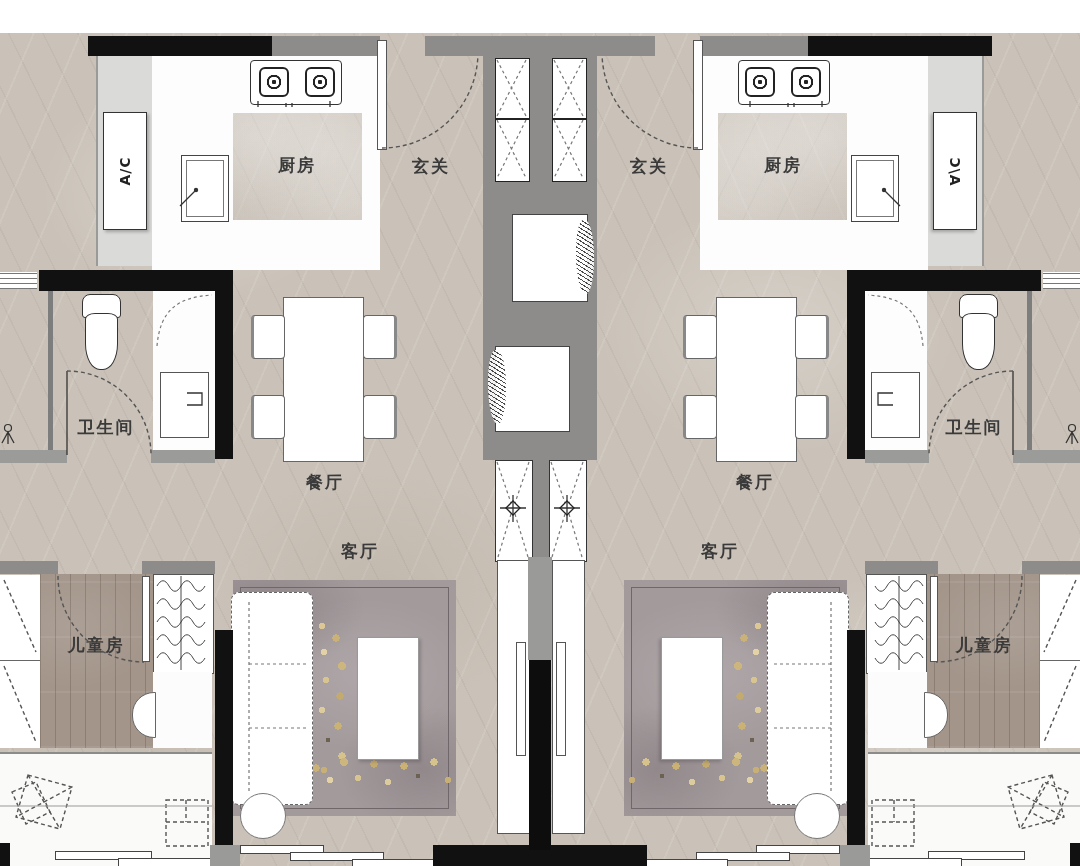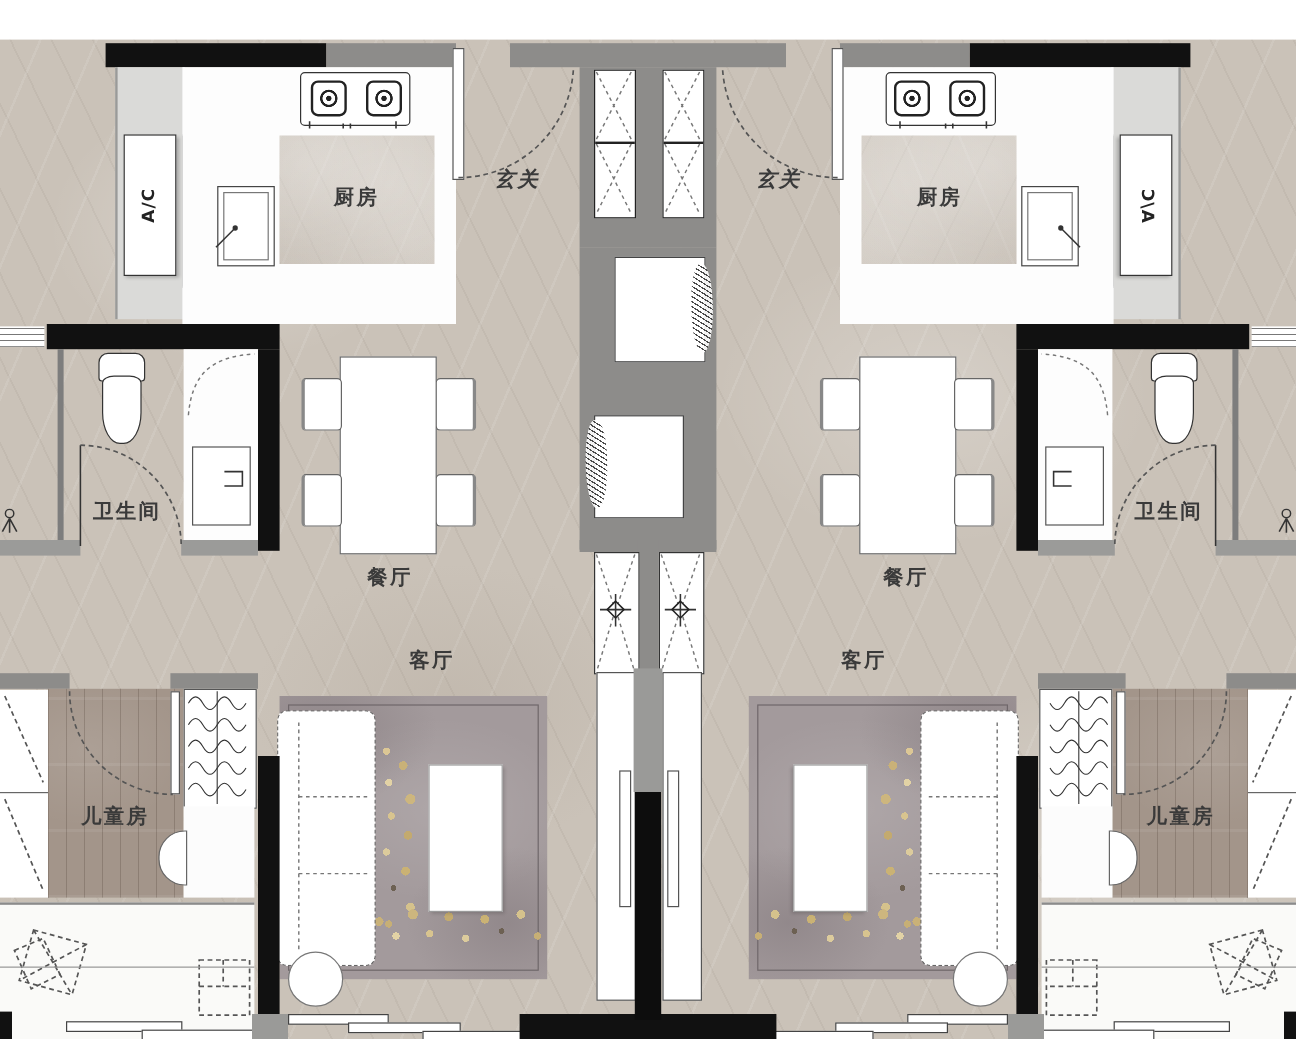--- a/index.html
+++ b/index.html
@@ -60,21 +60,21 @@
   .win-v{left:152px;top:112px;width:21px;height:126px;background:#fff;background-image:repeating-linear-gradient(90deg,#666 0 1px,transparent 1px 9px);border-top:1px solid #888;border-bottom:1px solid #888;}
   .kitchen{left:152px;top:56px;width:228px;height:214px;background:#fdfdfd;}
   .stove{left:250px;top:60px;width:90px;height:43px;background:#fff;border:1.5px solid #333;border-radius:4px;}
   .burner{position:absolute;top:6px;width:26px;height:26px;border:2px solid #222;border-radius:6px;background:radial-gradient(circle 7px at 50% 50%, transparent 5px,#222 5.5px 7px,transparent 7.5px),radial-gradient(circle 2.5px at 50% 50%, #222 2px, transparent 2.5px);}
   .b1{left:8px;} .b2{left:54px;}
   .k-patch{left:233px;top:113px;width:129px;height:107px;}
   .k-lbl{left:245px;top:152px;width:104px;height:26px;}
   .sink{left:181px;top:155px;width:46px;height:65px;background:#fff;border:1.3px solid #444;}
   .sink i{position:absolute;inset:4px;border:1px solid #777;display:block;}
   .f-leaf{left:377px;top:40px;width:8px;height:108px;background:#fff;border:1px solid #555;}
-  .f-lbl{left:391px;top:137px;width:80px;height:28px;font-style:italic;}
+  .f-lbl{left:391px;top:153px;width:80px;height:28px;}
   .bt-wall{left:39px;top:270px;width:194px;height:21px;background:#111;}
   .win-l{left:0;top:272px;width:37px;height:17px;background:#fff;background-image:repeating-linear-gradient(0deg,#777 0 1px,transparent 1px 5px);}
   .bath-lline{left:48px;top:291px;width:5px;height:166px;background:#7d7d7d;}
   .shower{left:153px;top:291px;width:62px;height:167px;background:#fdfdfd;}
   .tray{left:160px;top:372px;width:47px;height:64px;background:#fff;border:1.3px solid #555;}
   .br-wall{left:215px;top:291px;width:18px;height:168px;background:#111;}
   .toi-tank{left:82px;top:294px;width:37px;height:22px;background:#fff;border:1.4px solid #333;border-radius:8px 8px 3px 3px;}
   .toi-bowl{left:85px;top:313px;width:31px;height:55px;background:#fff;border:1.4px solid #333;border-radius:10px 10px 15px 15px / 6px 6px 26px 26px;}
   .ba-lbl{left:56px;top:414px;width:100px;height:26px;}
   .bg-a{left:0;top:450px;width:67px;height:13px;background:#9b9b99;}
@@ -98,21 +98,21 @@
   .fl-col{left:312px;top:618px;width:44px;height:172px;}
   .fl-bot{left:296px;top:748px;width:44px;height:160px;transform:rotate(-90deg);transform-origin:22px 22px;}
   .kg-a{left:0;top:561px;width:58px;height:13px;background:#8d8c8a;}
   .kg-b{left:142px;top:561px;width:73px;height:13px;background:#8d8c8a;}
   .closet{left:0;top:575px;width:40px;height:173px;background:#fff;border-right:1px solid #666;}
   .closet i{position:absolute;left:0;top:85px;width:100%;height:1px;background:#666;display:block;}
   .kwood{left:40px;top:574px;width:113px;height:174px;}
   .wrobe{left:153px;top:574px;width:59px;height:98px;background:#fff;border:1px solid #555;}
   .klow{left:153px;top:672px;width:59px;height:76px;background:#fcfcfc;}
   .k-leaf{left:142px;top:576px;width:6px;height:84px;background:#fff;border:1px solid #555;}
-  .kd-lbl{left:46px;top:668px;width:100px;height:26px;}
+  .kd-lbl{left:46px;top:632px;width:100px;height:26px;}
   .htable{left:132px;top:692px;width:22px;height:44px;background:#fff;border:1px solid #666;border-radius:22px 0 0 22px;}
   .krw{left:215px;top:630px;width:18px;height:216px;background:#111;}
   .balc{left:0;top:752px;width:212px;height:114px;background:#fafaf8;border-top:2px solid #8b8b8b;}
   .blk-corner{left:0;top:843px;width:10px;height:23px;background:#111;}
   .sl1{left:55px;top:851px;width:95px;height:7px;background:#fff;border:1px solid #444;}
   .sl2{left:118px;top:858px;width:97px;height:7px;background:#fff;border:1px solid #444;}
   .gstep{left:210px;top:845px;width:30px;height:21px;background:#9a9a98;}
   .sl3{left:240px;top:845px;width:82px;height:7px;background:#fff;border:1px solid #444;}
   .sl4{left:290px;top:852px;width:92px;height:7px;background:#fff;border:1px solid #444;}
   .sl5{left:352px;top:859px;width:81px;height:7px;background:#fff;border:1px solid #444;}

